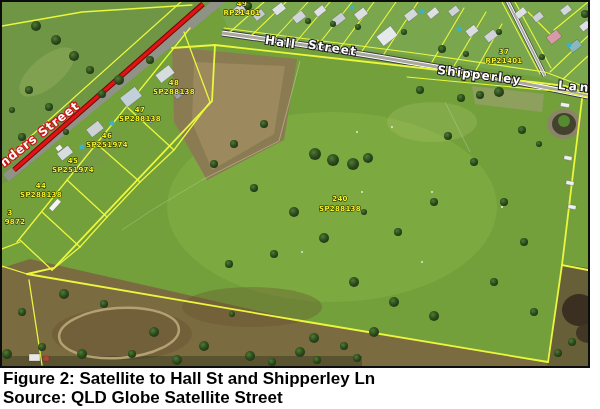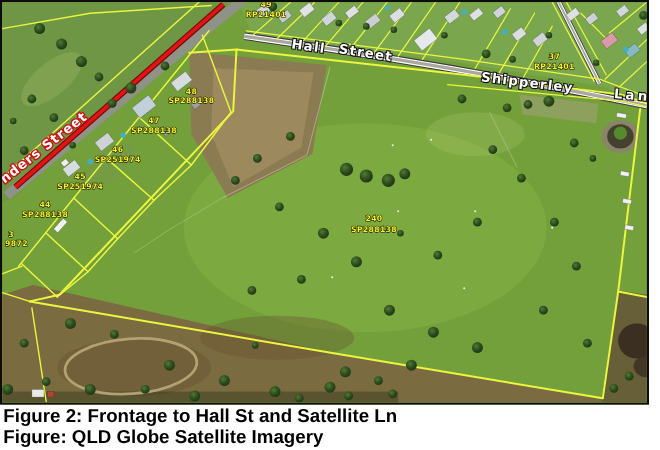--- a/index.html
+++ b/index.html
@@ -366,15 +366,15 @@
         </g>
     <g>
           <text class="parcel-lbl" x="338" y="199">240</text>
           <text class="parcel-lbl" x="338" y="209">SP288138</text>
         </g>
   </g>
 </svg>
 </div>
 
 <div class="caption">
-  <div class="l1">Figure 2: Frontage to Hall St and Satellite Ln</div>
-  <div class="l2">Figure: QLD Globe Satellite Imagery</div>
+  <div class="l1">Figure 2: Satellite to Hall St and Shipperley Ln</div>
+  <div class="l2">Source: QLD Globe Satellite Street</div>
 </div>
 
 </body></html>

